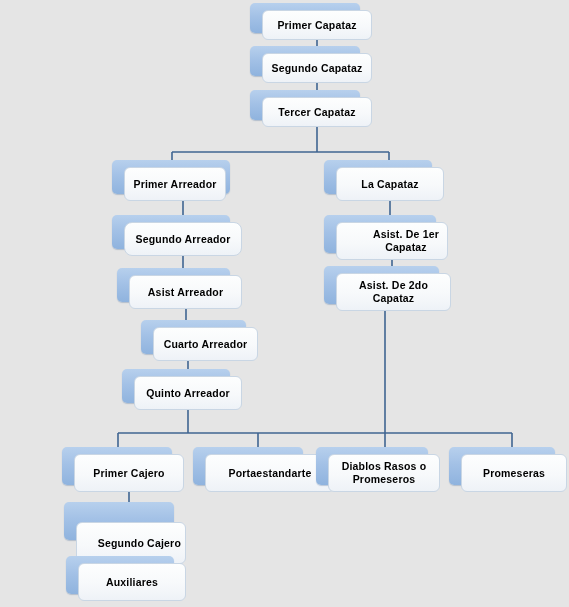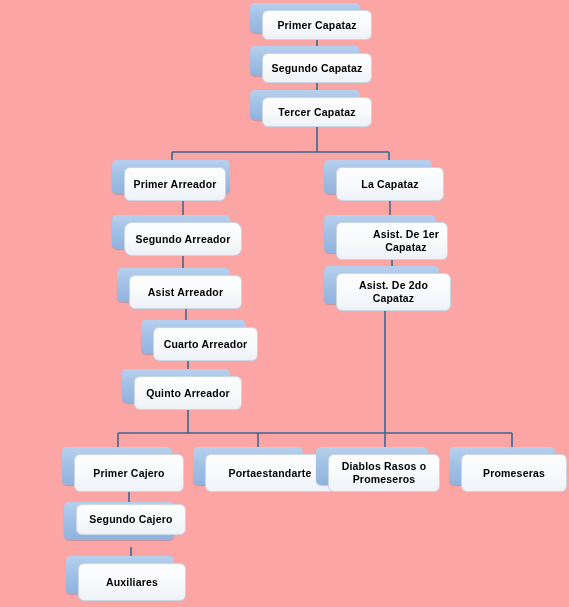--- a/index.html
+++ b/index.html
@@ -7,21 +7,21 @@
     padding: 0;
     background: #ffffff;
   }
   body {
     font-family: "Liberation Sans", sans-serif;
   }
   #chart {
     position: relative;
     width: 569px;
     height: 607px;
-    background: #fca5a5;
+    background: #e5e5e5;
     overflow: hidden;
   }
   #lines {
     position: absolute;
     left: 0;
     top: 0;
     width: 569px;
     height: 607px;
     z-index: 1;
   }
@@ -181,21 +181,21 @@
 
   <div class="node" style="left:62px; top:447px; width:122px; height:45px;">
     <div class="slab" style="width:110px; height:38px;"></div>
     <div class="card" style="left:12px; top:7px; width:110px; height:38px;">
       <span class="label">Primer Cajero</span>
     </div>
   </div>
 
   <div class="node" style="left:64px; top:502px; width:122px; height:45px;">
     <div class="slab" style="width:110px; height:38px;"></div>
-    <div class="card" style="left:12px; top:2px; width:110px; height:31px;">
+    <div class="card" style="left:12px; top:20px; width:110px; height:42px;justify-content:flex-end;">
       <span class="label">Segundo Cajero</span>
     </div>
   </div>
 
   <div class="node" style="left:66px; top:556px; width:120px; height:45px;">
     <div class="slab" style="width:108px; height:38px;"></div>
     <div class="card" style="left:12px; top:7px; width:108px; height:38px;">
       <span class="label">Auxiliares</span>
     </div>
   </div>

